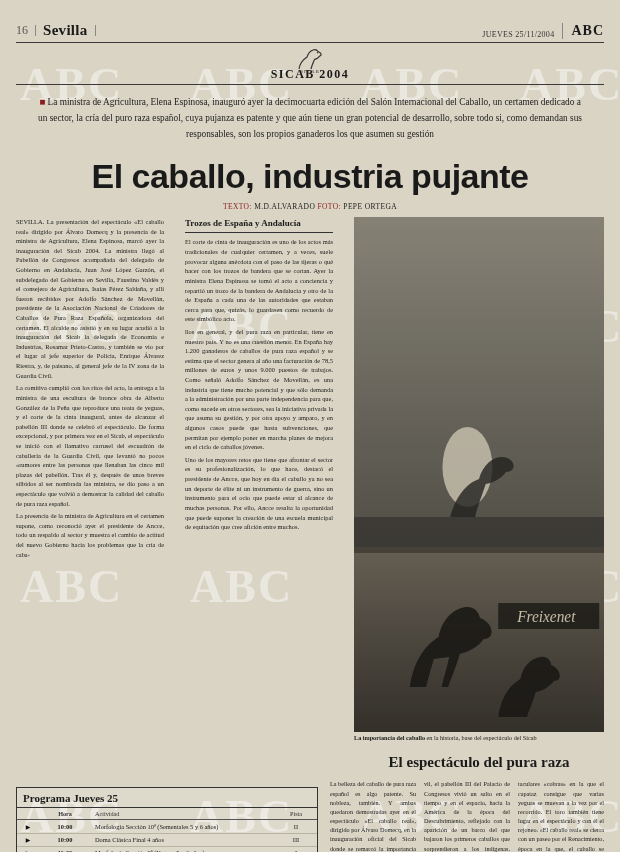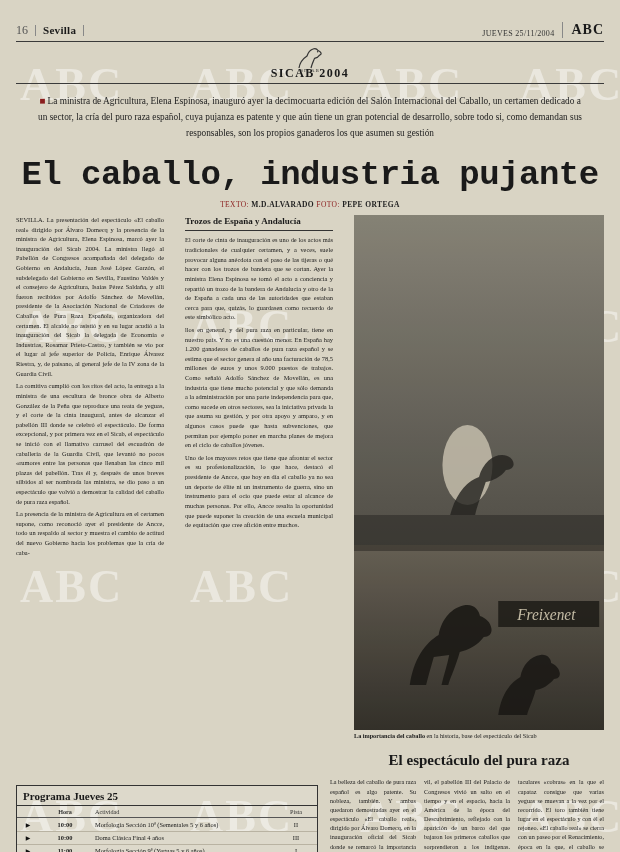--- a/index.html
+++ b/index.html
@@ -31,21 +31,21 @@
   
   .masthead{
     display:flex;align-items:center;justify-content:space-between;
     border-bottom:1px solid #3a3a3a;
     padding-bottom:3px;
     font-size:10px;
   }
   .mh-left{display:flex;align-items:center;gap:7px;}
   .mh-page{color:#555;font-size:12px;}
   .mh-sep{display:inline-block;width:1px;height:11px;background:#888;}
-  .mh-section{font-weight:bold;font-size:11px;letter-spacing:.3px;}
+  .mh-section{font-weight:bold;font-size:15px;letter-spacing:.3px;}
   .mh-right{display:flex;align-items:flex-end;gap:8px;}
   .mh-date{font-size:8px;letter-spacing:.3px;color:#333;}
   .mh-logo{font-weight:bold;font-size:14px;letter-spacing:1px;border-left:1px solid #888;padding-left:8px;}
   
   .banner{
     position:relative;
     text-align:center;
     padding:4px 0 2px 0;
   }
   .banner-title{
@@ -68,28 +68,28 @@
     color:#222;
   }
   .lead .bullet{color:#8a1d1d;font-size:10px;}
   
   .headline{
     text-align:center;
     font-size:34px;
     font-weight:bold;
     letter-spacing:-0.5px;
     margin:10px 0 6px 0;
-    font-family:Liberation Mono, monospace;
+    font-family:Liberation Sans, sans-serif;
   }
   .byline{
     text-align:center;font-size:7.5px;letter-spacing:.4px;
     margin-bottom:6px;color:#222;
   }
   .byline .lbl{color:#8a1d1d;}
-  .byline b{font-weight:bold;text-align:center;}
+  .byline b{font-weight:normal;text-align:center;}
   
   .cols{display:flex;gap:21px;}
   .col{font-size:6.4px;line-height:1.5;text-align:justify;}
   .c1{width:148px;}
   .c2{width:148px;}
   .c3{flex:1;}
   .col p{margin:0 0 3px 0;}
   .boxhead{
     font-weight:bold;font-size:9px;border-bottom:1px solid #333;
     padding-bottom:2px;margin-bottom:4px;

